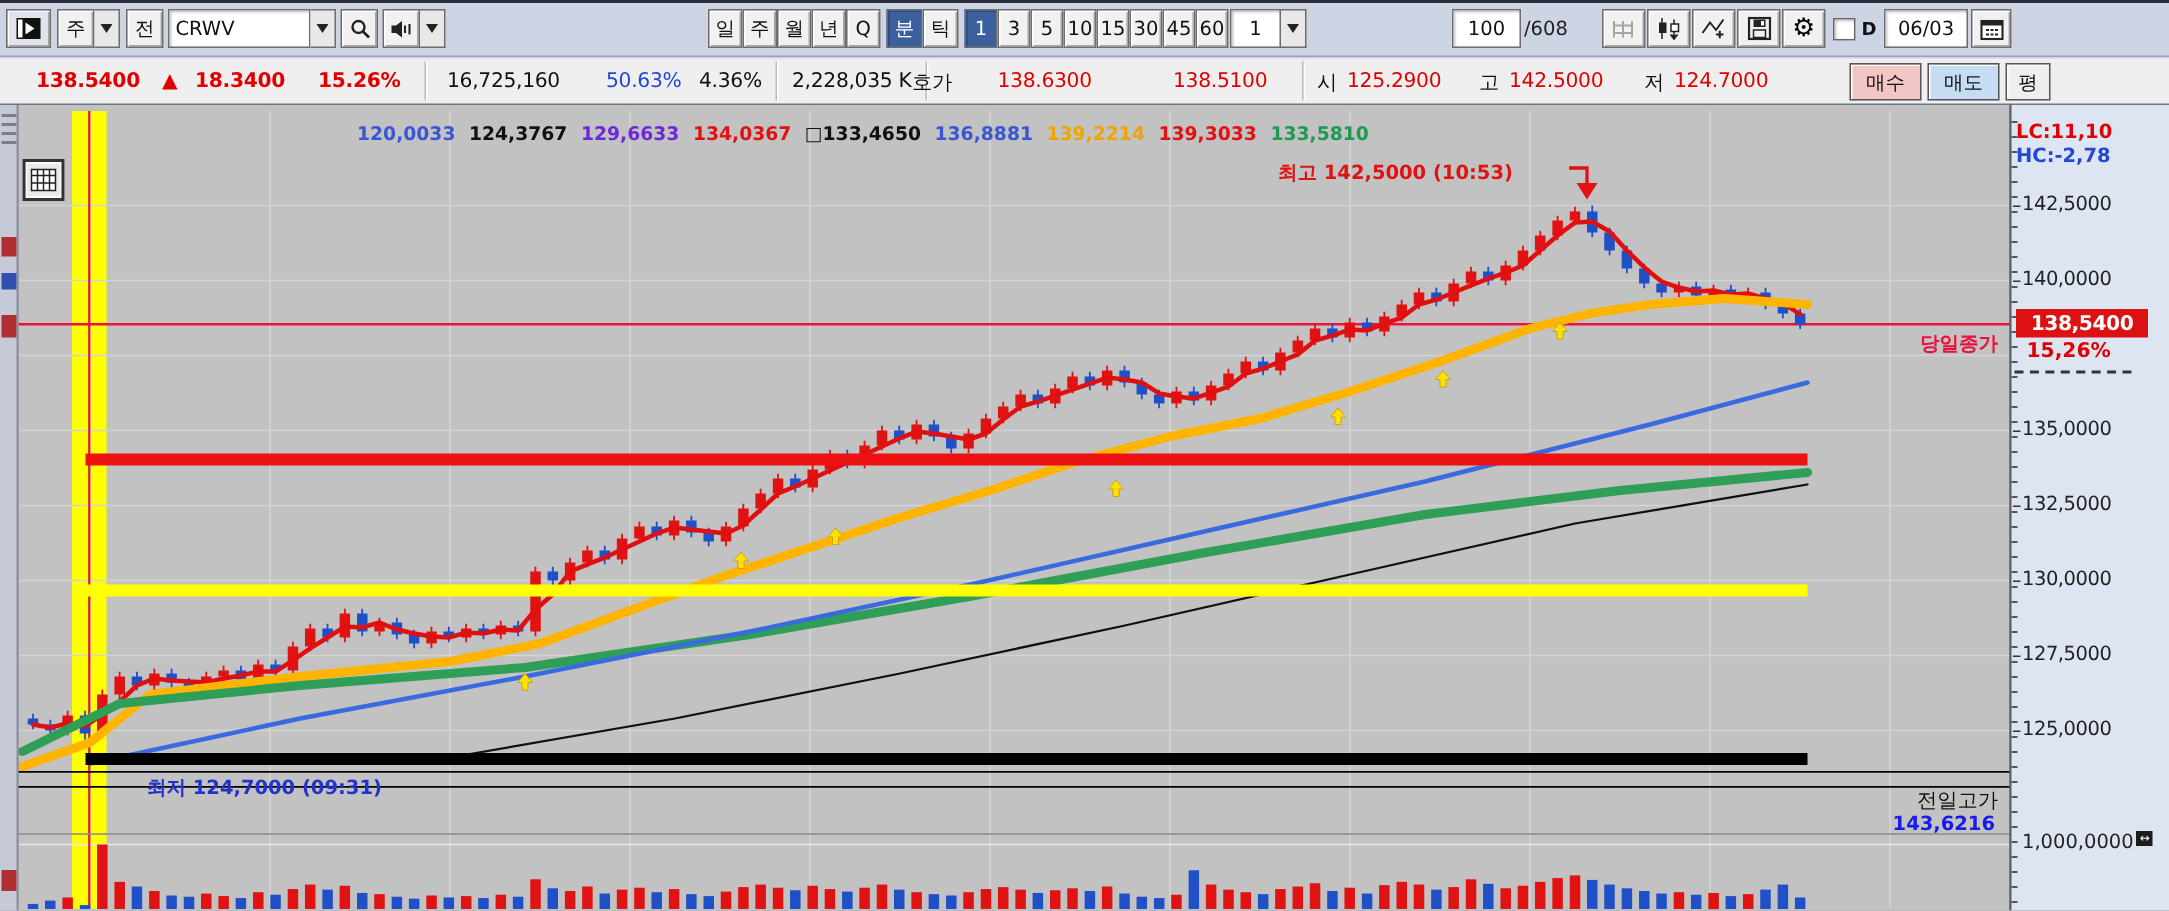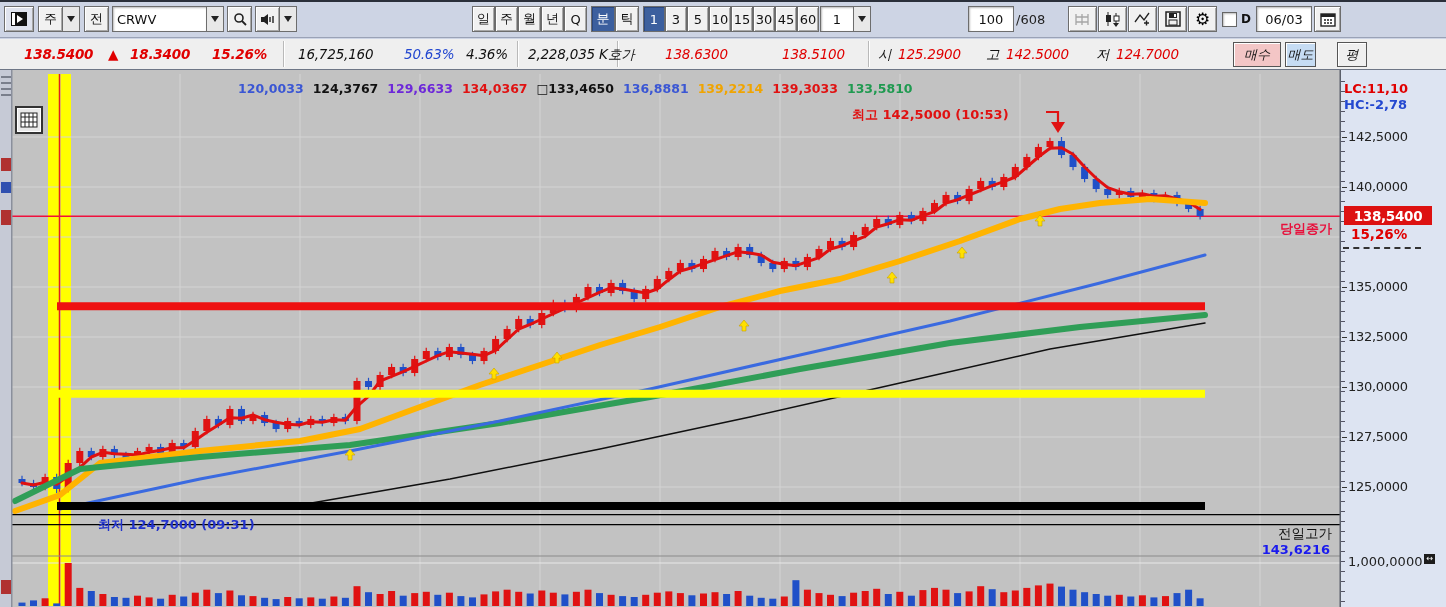--- a/index.html
+++ b/index.html
@@ -18,21 +18,21 @@
   .inp{height:26px;background:#fff;border:1px solid #6d6d6d;box-shadow:inset 1px 1px 2px #bbb;
        display:flex;align-items:center;padding:0 4px;font-size:13px;color:#111;}
   .badge{background:#1ba3a3;color:#fff;font-size:11px;font-weight:bold;padding:1px 3px;margin-right:4px;}
   .rsz{margin-left:auto;color:#9aa;font-size:9px;align-self:flex-end;}
   .ibtn{width:29px;height:26px;background:#f1f1f1;border:1px solid #6d6d6d;box-shadow:inset 1px 1px 0 #fff,inset -1px -1px 0 #a8a8a8;
         display:flex;align-items:center;justify-content:center;margin-right:1px;}
   .chk{width:15px;height:15px;background:#fff;border:1px solid #666;box-shadow:inset 1px 1px 2px #bbb;}
   .dlab{font-size:12px;font-weight:bold;margin-left:4px;color:#111;}
   .slash{font-size:13px;color:#222;margin-left:2px;}
   
-  .inforow{position:absolute;left:0;top:37px;width:1446px;height:31px;background:#efefef;border-bottom:1px solid #6e7686;font-size:13.5px;font-style:italic;}
+  .inforow{position:absolute;left:0;top:37px;width:1446px;height:31px;background:#efefef;border-bottom:1px solid #6e7686;font-size:13.5px;}
   .f{position:absolute;top:7px;white-space:nowrap;letter-spacing:-0.2px;}
   .red{color:#e00000;} .blu{color:#2448d0;} .blk{color:#111;}
   .sep{position:absolute;top:2px;height:26px;width:2px;border-left:1px solid #b9b9b9;border-right:1px solid #fff;}
   .tradebtn{position:absolute;top:3px;height:25px;border:1px solid #555;display:flex;align-items:center;justify-content:center;
             font-size:13px;color:#111;box-shadow:inset 1px 1px 0 #fff;margin-left:36px;}
   
   .chart{position:absolute;left:0;top:68px;width:1446px;height:539px;background:#c2c2c2;}
   .leftstrip{position:absolute;left:0;top:0;width:12px;height:539px;background:#c6cad6;border-right:1px solid #8a8f9c;}
   .lsmark{position:absolute;left:1px;width:10px;}
   #plot{position:absolute;left:0;top:0;}
@@ -219,21 +219,21 @@
     <span class="sep" style="left:868px"></span>
     <span class="f blk" style="left:878px">시</span>
     <span class="f red" style="left:898px">125.2900</span>
     <span class="f blk" style="left:986px">고</span>
     <span class="f red" style="left:1006px">142.5000</span>
     <span class="f blk" style="left:1096px">저</span>
     <span class="f red" style="left:1116px">124.7000</span>
     <div class="tradebtn" style="left:1197px;width:48px;background:#f3c6c6">
         <span>매수</span>
       </div>
-    <div class="tradebtn" style="left:1249px;width:31px;background:#c6dcf3">
+    <div class="tradebtn" style="left:1249px;width:48px;background:#c6dcf3">
         <span>매도</span>
       </div>
     <div class="tradebtn" style="left:1301px;width:30px;background:#efefef">
         <span>평</span>
       </div>
   </div>
 
   <div class="chart">
     <svg id="plot" width="1446" height="539" viewBox="0 68 1446 539">
         <rect x="12.0" y="68.0" width="1328" height="540.0" fill="#c2c2c2"></rect>

